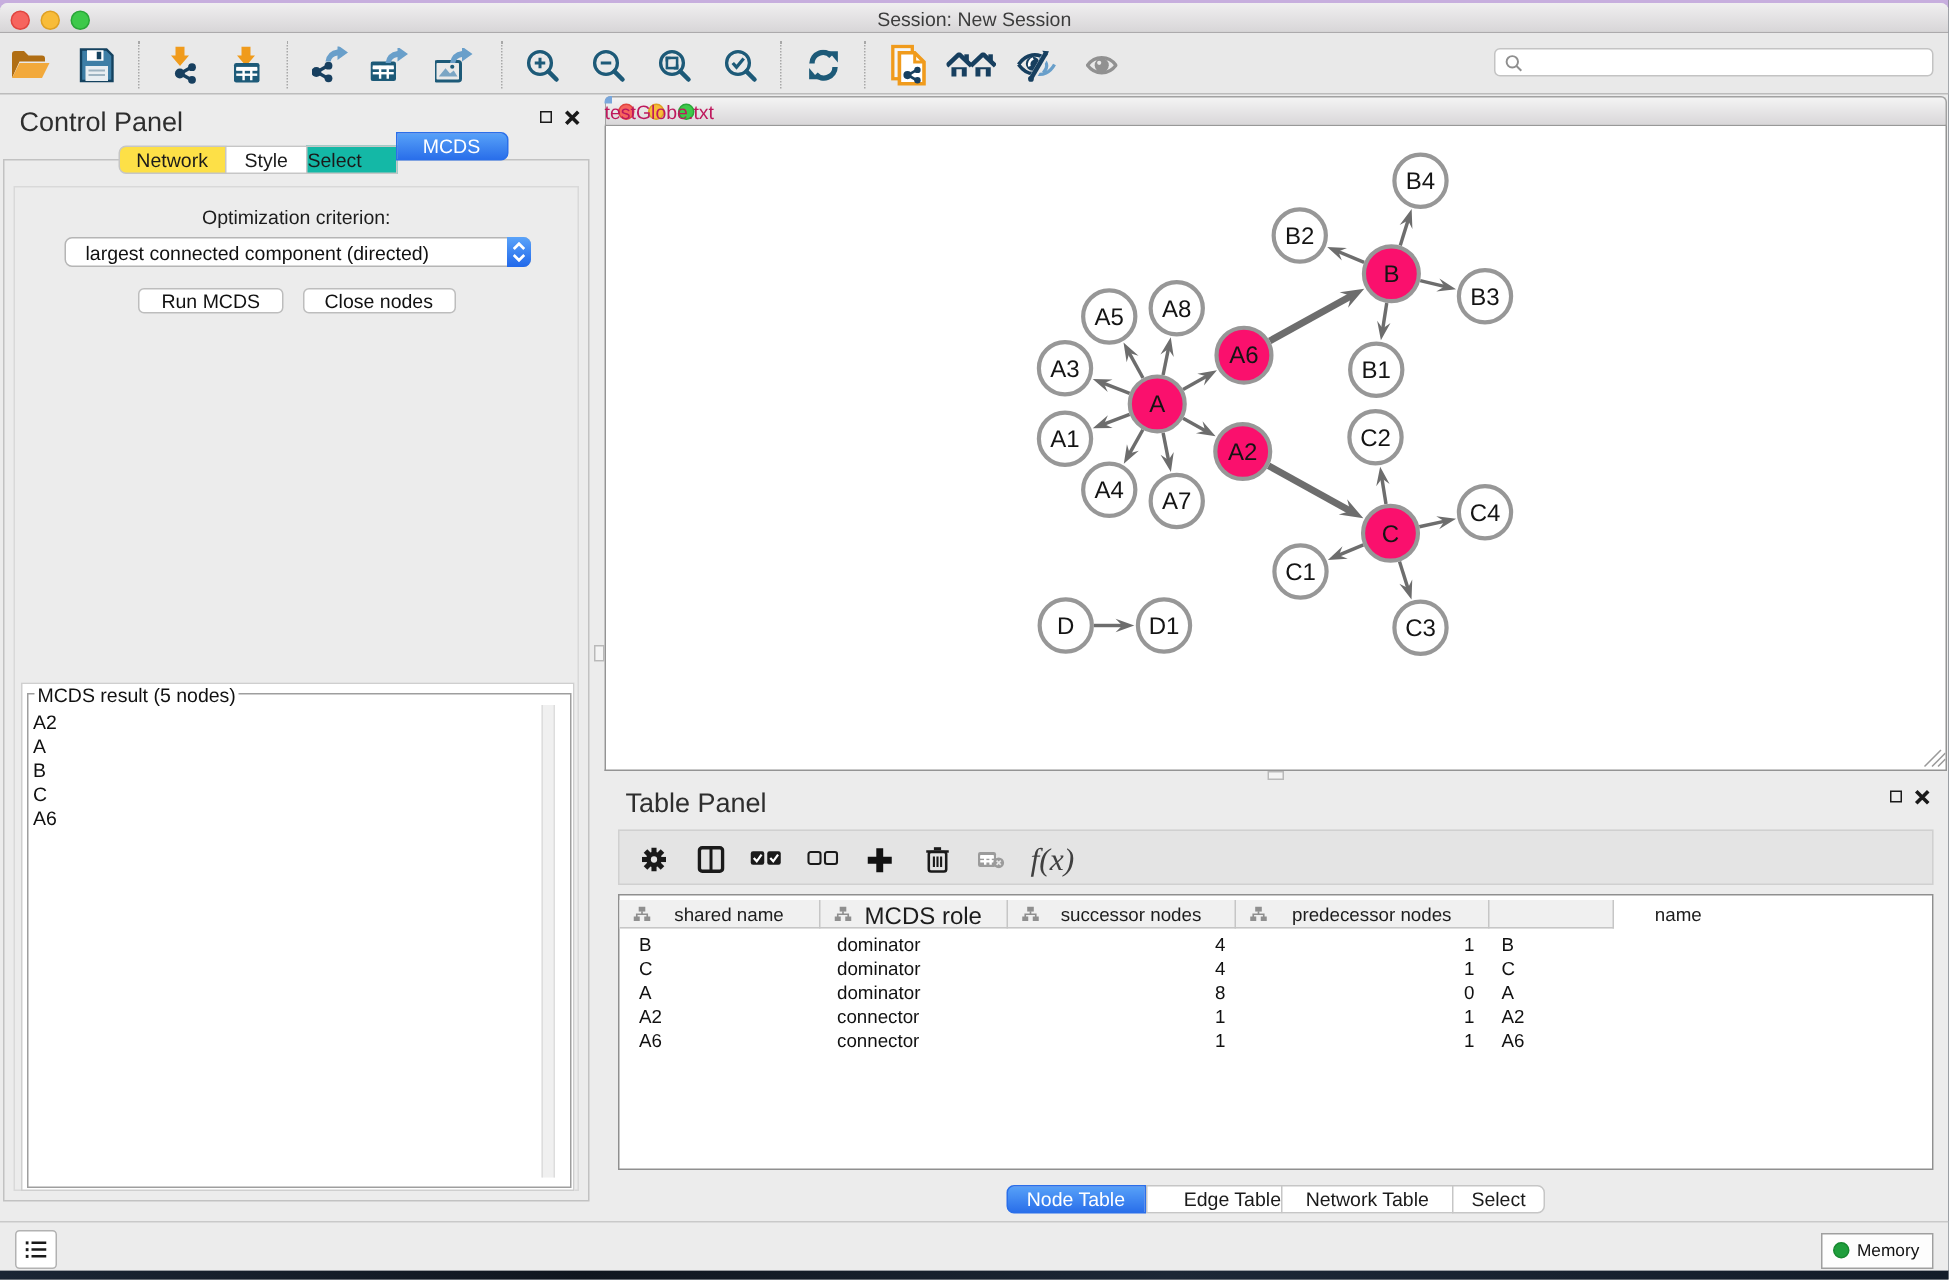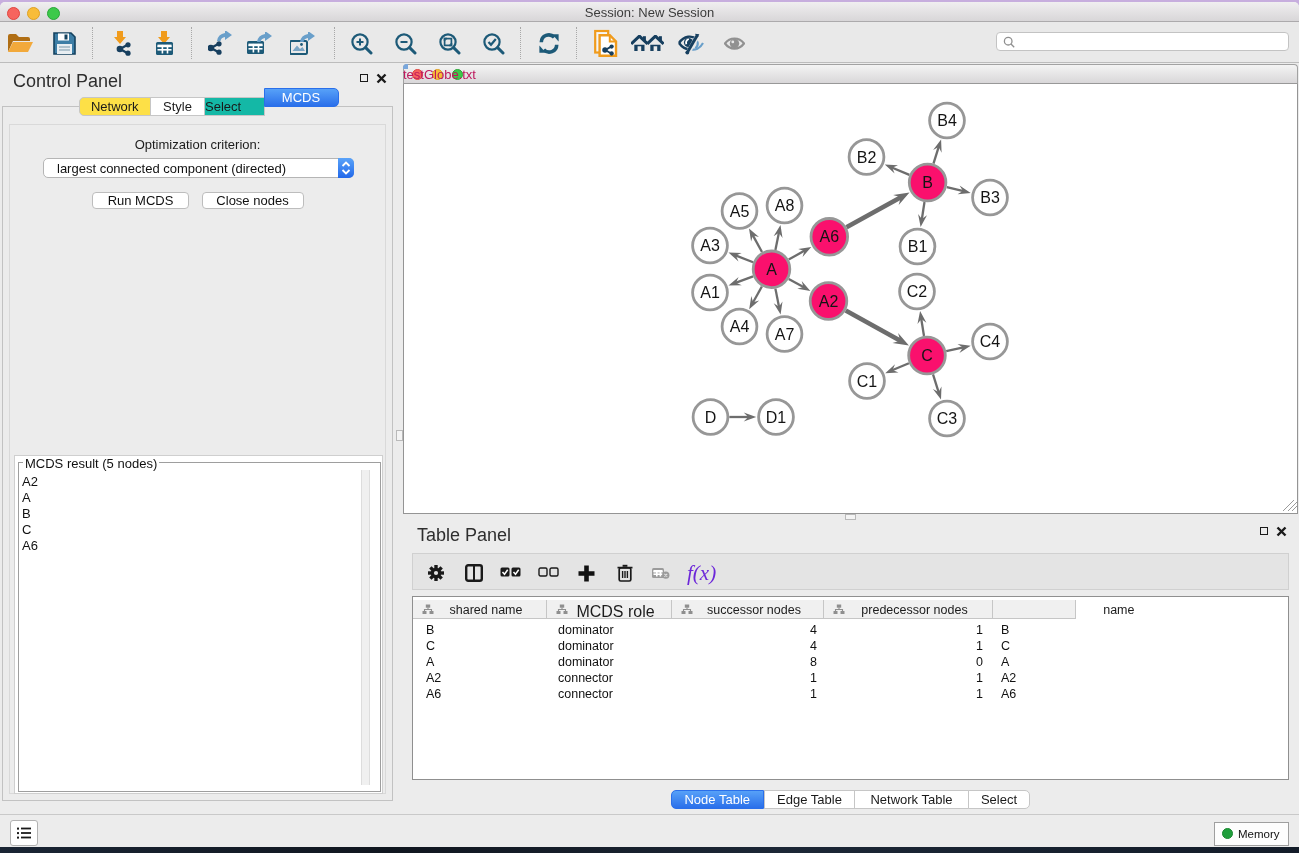--- a/index.html
+++ b/index.html
@@ -332,21 +332,21 @@
           <rect x="0" y="0" width="12.0" height="10.0" rx="1.5" fill="#9b9b9b"></rect>
           <rect x="1.5" y="2.8" width="9.0" height="1.6" fill="#fff"></rect>
           <rect x="1.5" y="5.4" width="9.0" height="1.6" fill="#fff"></rect>
           <rect x="4.0" y="2.2" width="1.6" height="6.3" fill="#fff"></rect>
           <rect x="7.6" y="2.2" width="1.6" height="6.3" fill="#fff"></rect>
           <rect x="1.5" y="2.0" width="9.0" height="2.2" fill="#fff"></rect>
         </g>
         <circle cx="13.8" cy="7.2" r="3.6" fill="#9b9b9b"></circle>
         <path d="M12.4 5.8 L15.2 8.6 M15.2 5.8 L12.4 8.6" stroke="#e5e5e5" stroke-width="1.1"></path>
       </svg>
-      <div style="position:absolute;left:687px;top:561px;width:34px;height:24px;font:italic 21px 'Liberation Serif',serif;color:#6d28d9">f(x)</div>
+      <div style="position:absolute;left:687px;top:561px;width:34px;height:24px;font:italic 21px 'Liberation Serif',serif;color:#404040">f(x)</div>
       <div class="abs" style="left:412px;top:596px;width:877px;height:184px;background:#fff;border:1px solid #8f8f8f"></div>
       <div class="abs" style="left:413px;top:600px;width:663px;height:19px;background:#f0f0f0;border-bottom:1px solid #c6c6c6"></div>
       <div class="abs" style="left:413px;top:600px;width:134px;height:19px;border-right:1px solid #c6c6c6"></div>
       <div class="abs" style="left:486.0px;top:603px;width:200px;margin-left:-100px;text-align:center;font-size:12.5px;color:#1c1c1c">shared name</div>
       <svg style="position:absolute;left:422.0px;top:604.0px" width="12" height="11" viewBox="0 0 12 11">
         <rect x="3.8" y="0.5" width="4.4" height="3.2" fill="#8f8f8f"></rect>
         <path d="M6 3.5 L6 5.5 M2.5 7.5 L2.5 5.5 L9.5 5.5 L9.5 7.5" stroke="#8f8f8f" stroke-width="1.1" fill="none"></path>
         <rect x="0.5" y="7" width="4" height="3" fill="#8f8f8f"></rect>
         <rect x="7.5" y="7" width="4" height="3" fill="#8f8f8f"></rect>
       </svg>
@@ -395,21 +395,21 @@
       <div class="abs" style="left:558px;top:670.8px;font-size:12.5px;color:#111">connector</div>
       <div class="abs" style="left:717px;top:670.8px;width:100px;text-align:right;font-size:12.5px;color:#111">1</div>
       <div class="abs" style="left:883px;top:670.8px;width:100px;text-align:right;font-size:12.5px;color:#111">1</div>
       <div class="abs" style="left:1001px;top:670.8px;font-size:12.5px;color:#111">A2</div>
       <div class="abs" style="left:426px;top:686.9px;font-size:12.5px;color:#111">A6</div>
       <div class="abs" style="left:558px;top:686.9px;font-size:12.5px;color:#111">connector</div>
       <div class="abs" style="left:717px;top:686.9px;width:100px;text-align:right;font-size:12.5px;color:#111">1</div>
       <div class="abs" style="left:883px;top:686.9px;width:100px;text-align:right;font-size:12.5px;color:#111">1</div>
       <div class="abs" style="left:1001px;top:686.9px;font-size:12.5px;color:#111">A6</div>
       <div class="abs" style="left:670.5px;top:790px;width:93.5px;height:19px;background:linear-gradient(#57a1f8,#2a6fea);color:#fff;border:1px solid #2a6fea;border-radius:5px 0 0 5px;font-size:13px;text-align:center;line-height:18px">Node Table</div>
-      <div class="abs" style="left:764.0px;top:790px;width:91.0px;height:19px;background:#fff;color:#1a1a1a;border:1px solid #c6c6c6;border-radius:0;font-size:13px;text-align:center;line-height:18px">Edge Table</div>
+      <div class="abs" style="left:764.0px;top:790px;width:91.0px;height:19px;background:#fff;color:#1a1a1a;border:1px solid #c6c6c6;border-radius:0;font-size:13px;text-align:right;line-height:18px">Edge Table</div>
       <div class="abs" style="left:854.0px;top:790px;width:115.0px;height:19px;background:#fff;color:#1a1a1a;border:1px solid #c6c6c6;border-radius:0;font-size:13px;text-align:center;line-height:18px">Network Table</div>
       <div class="abs" style="left:968.0px;top:790px;width:62.0px;height:19px;background:#fff;color:#1a1a1a;border:1px solid #c6c6c6;border-radius:0;border-radius:0 5px 5px 0;font-size:13px;text-align:center;line-height:18px">Select</div>
       <div class="abs" style="left:0;top:814px;width:1299px;height:33px;background:#ececec;border-top:1px solid #c9c9c9"></div>
       <div class="abs" style="left:10px;top:820px;width:28px;height:26px;background:#fff;border:1px solid #b2b2b2;border-radius:3px"></div>
       <svg class="abs" style="left:17px;top:827px" width="14" height="12" viewBox="0 0 14 12">
         <g stroke="#1a1a1a" stroke-width="1.8">
           <line x1="4" y1="1.5" x2="14" y2="1.5"></line>
           <line x1="4" y1="6" x2="14" y2="6"></line>
           <line x1="4" y1="10.5" x2="14" y2="10.5"></line>
         </g>

